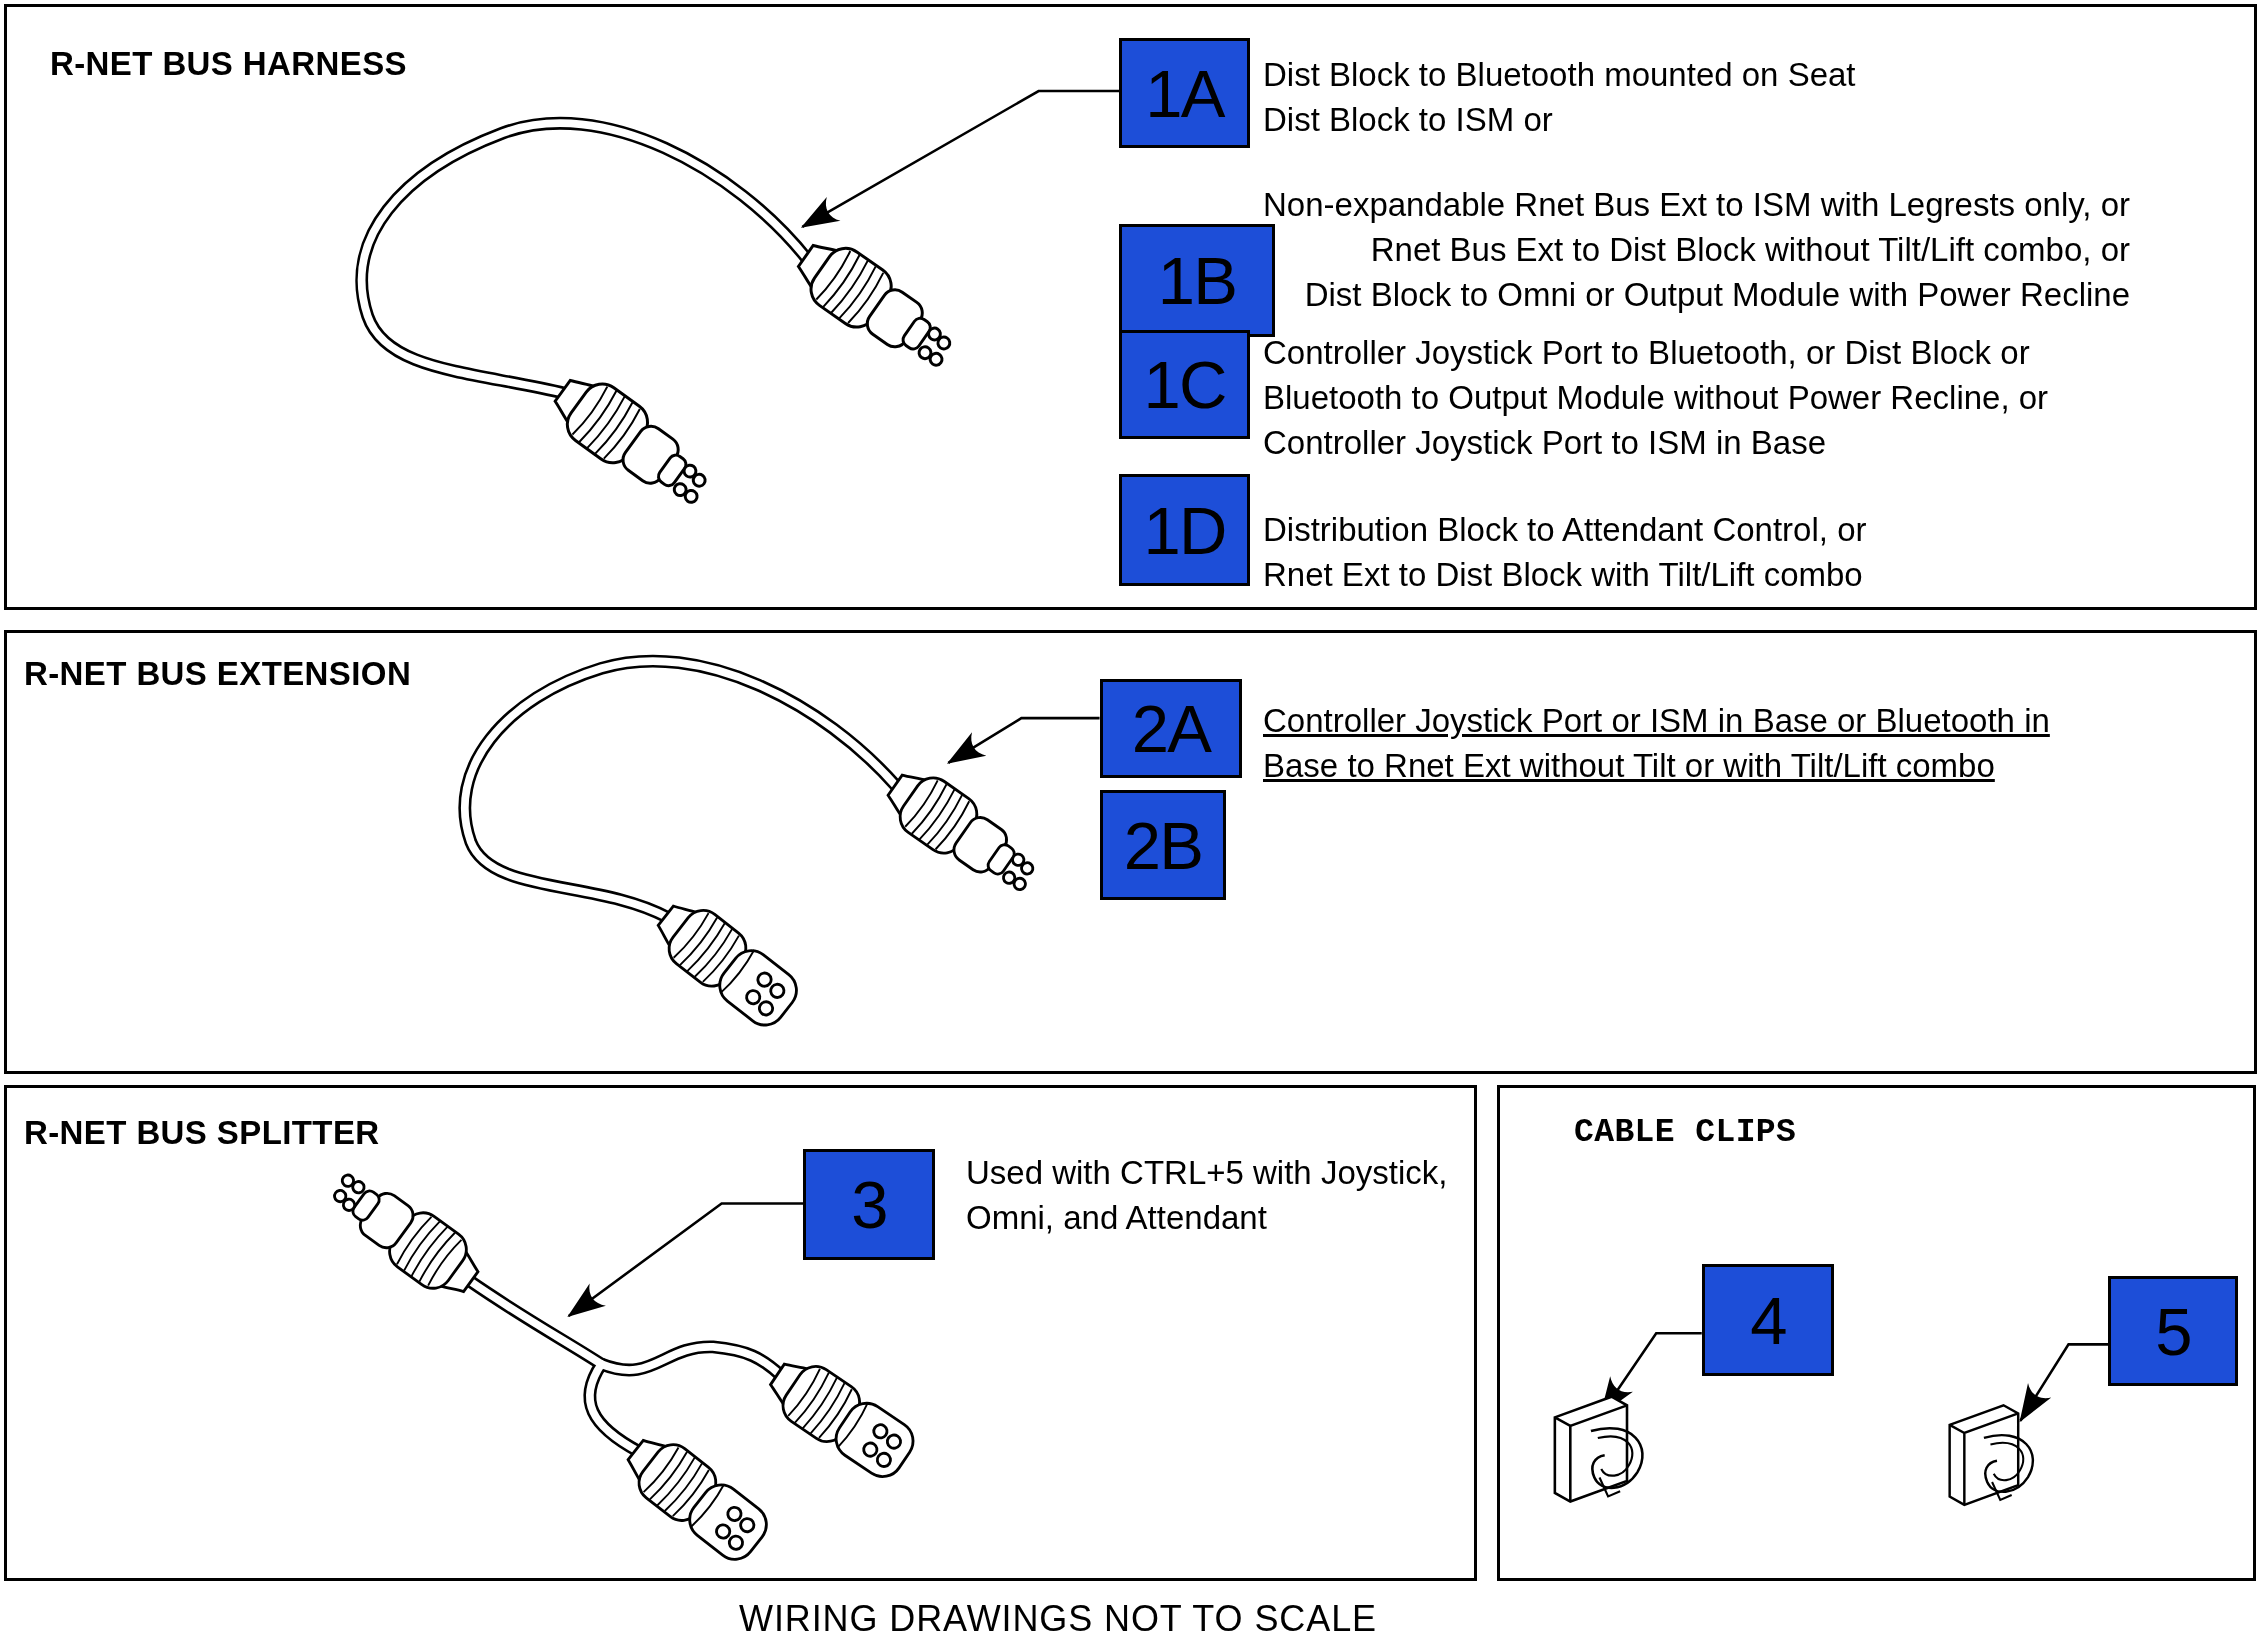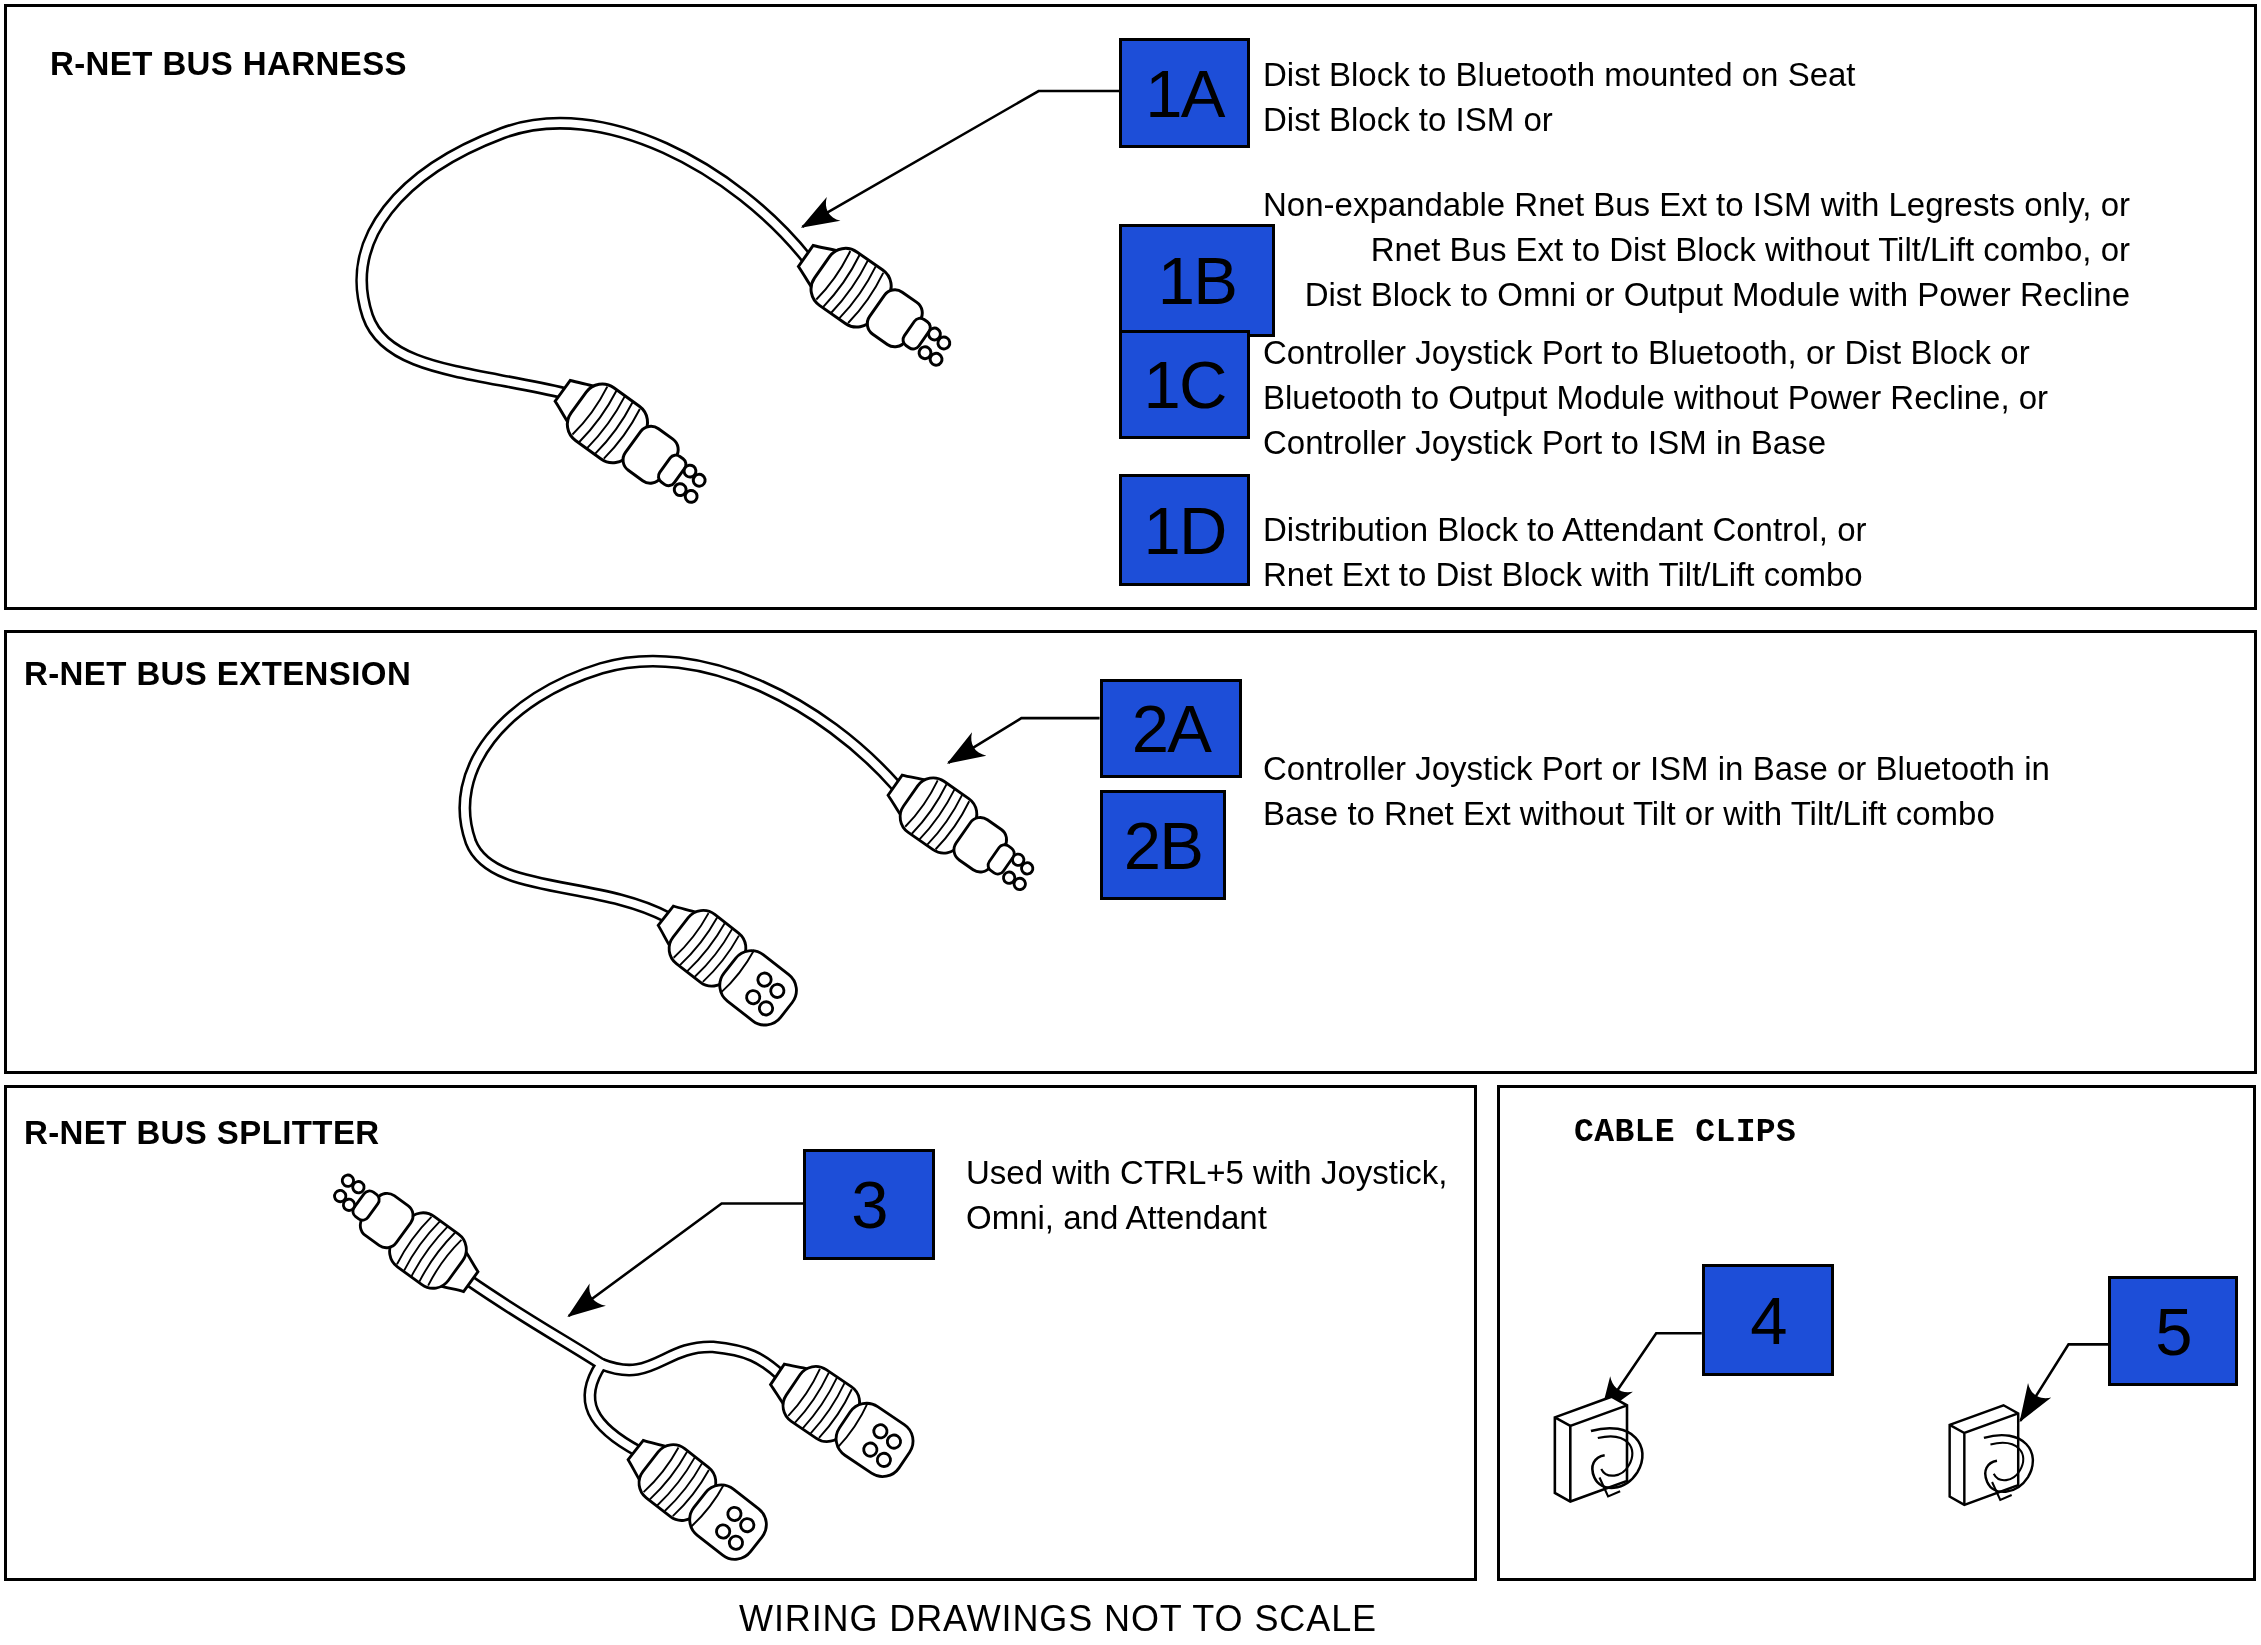--- a/index.html
+++ b/index.html
@@ -153,21 +153,21 @@
 </div>
 
 <div class="tagbox" style="left:1119px;top:474px;width:131px;height:112px;">1D</div>
 <div class="desc" style="left:1263px;top:507px;">
   <div>Distribution Block to Attendant Control, or</div>
   <div>Rnet Ext to Dist Block with Tilt/Lift combo</div>
 </div>
 
 <div class="tagbox" style="left:1100px;top:679px;width:142px;height:99px;">2A</div>
 <div class="tagbox" style="left:1100px;top:790px;width:126px;height:110px;">2B</div>
-<div class="desc" style="left:1263px;top:746px;">
+<div class="desc" style="left:1263px;top:698px;text-decoration:underline;">
   <div>Controller Joystick Port or ISM in Base or Bluetooth in</div>
   <div>Base to Rnet Ext without Tilt or with Tilt/Lift combo</div>
 </div>
 
 <div class="tagbox" style="left:803px;top:1149px;width:132px;height:111px;">3</div>
 <div class="desc" style="left:966px;top:1150px;">
   <div>Used with CTRL+5 with Joystick,</div>
   <div>Omni, and Attendant</div>
 </div>
 

